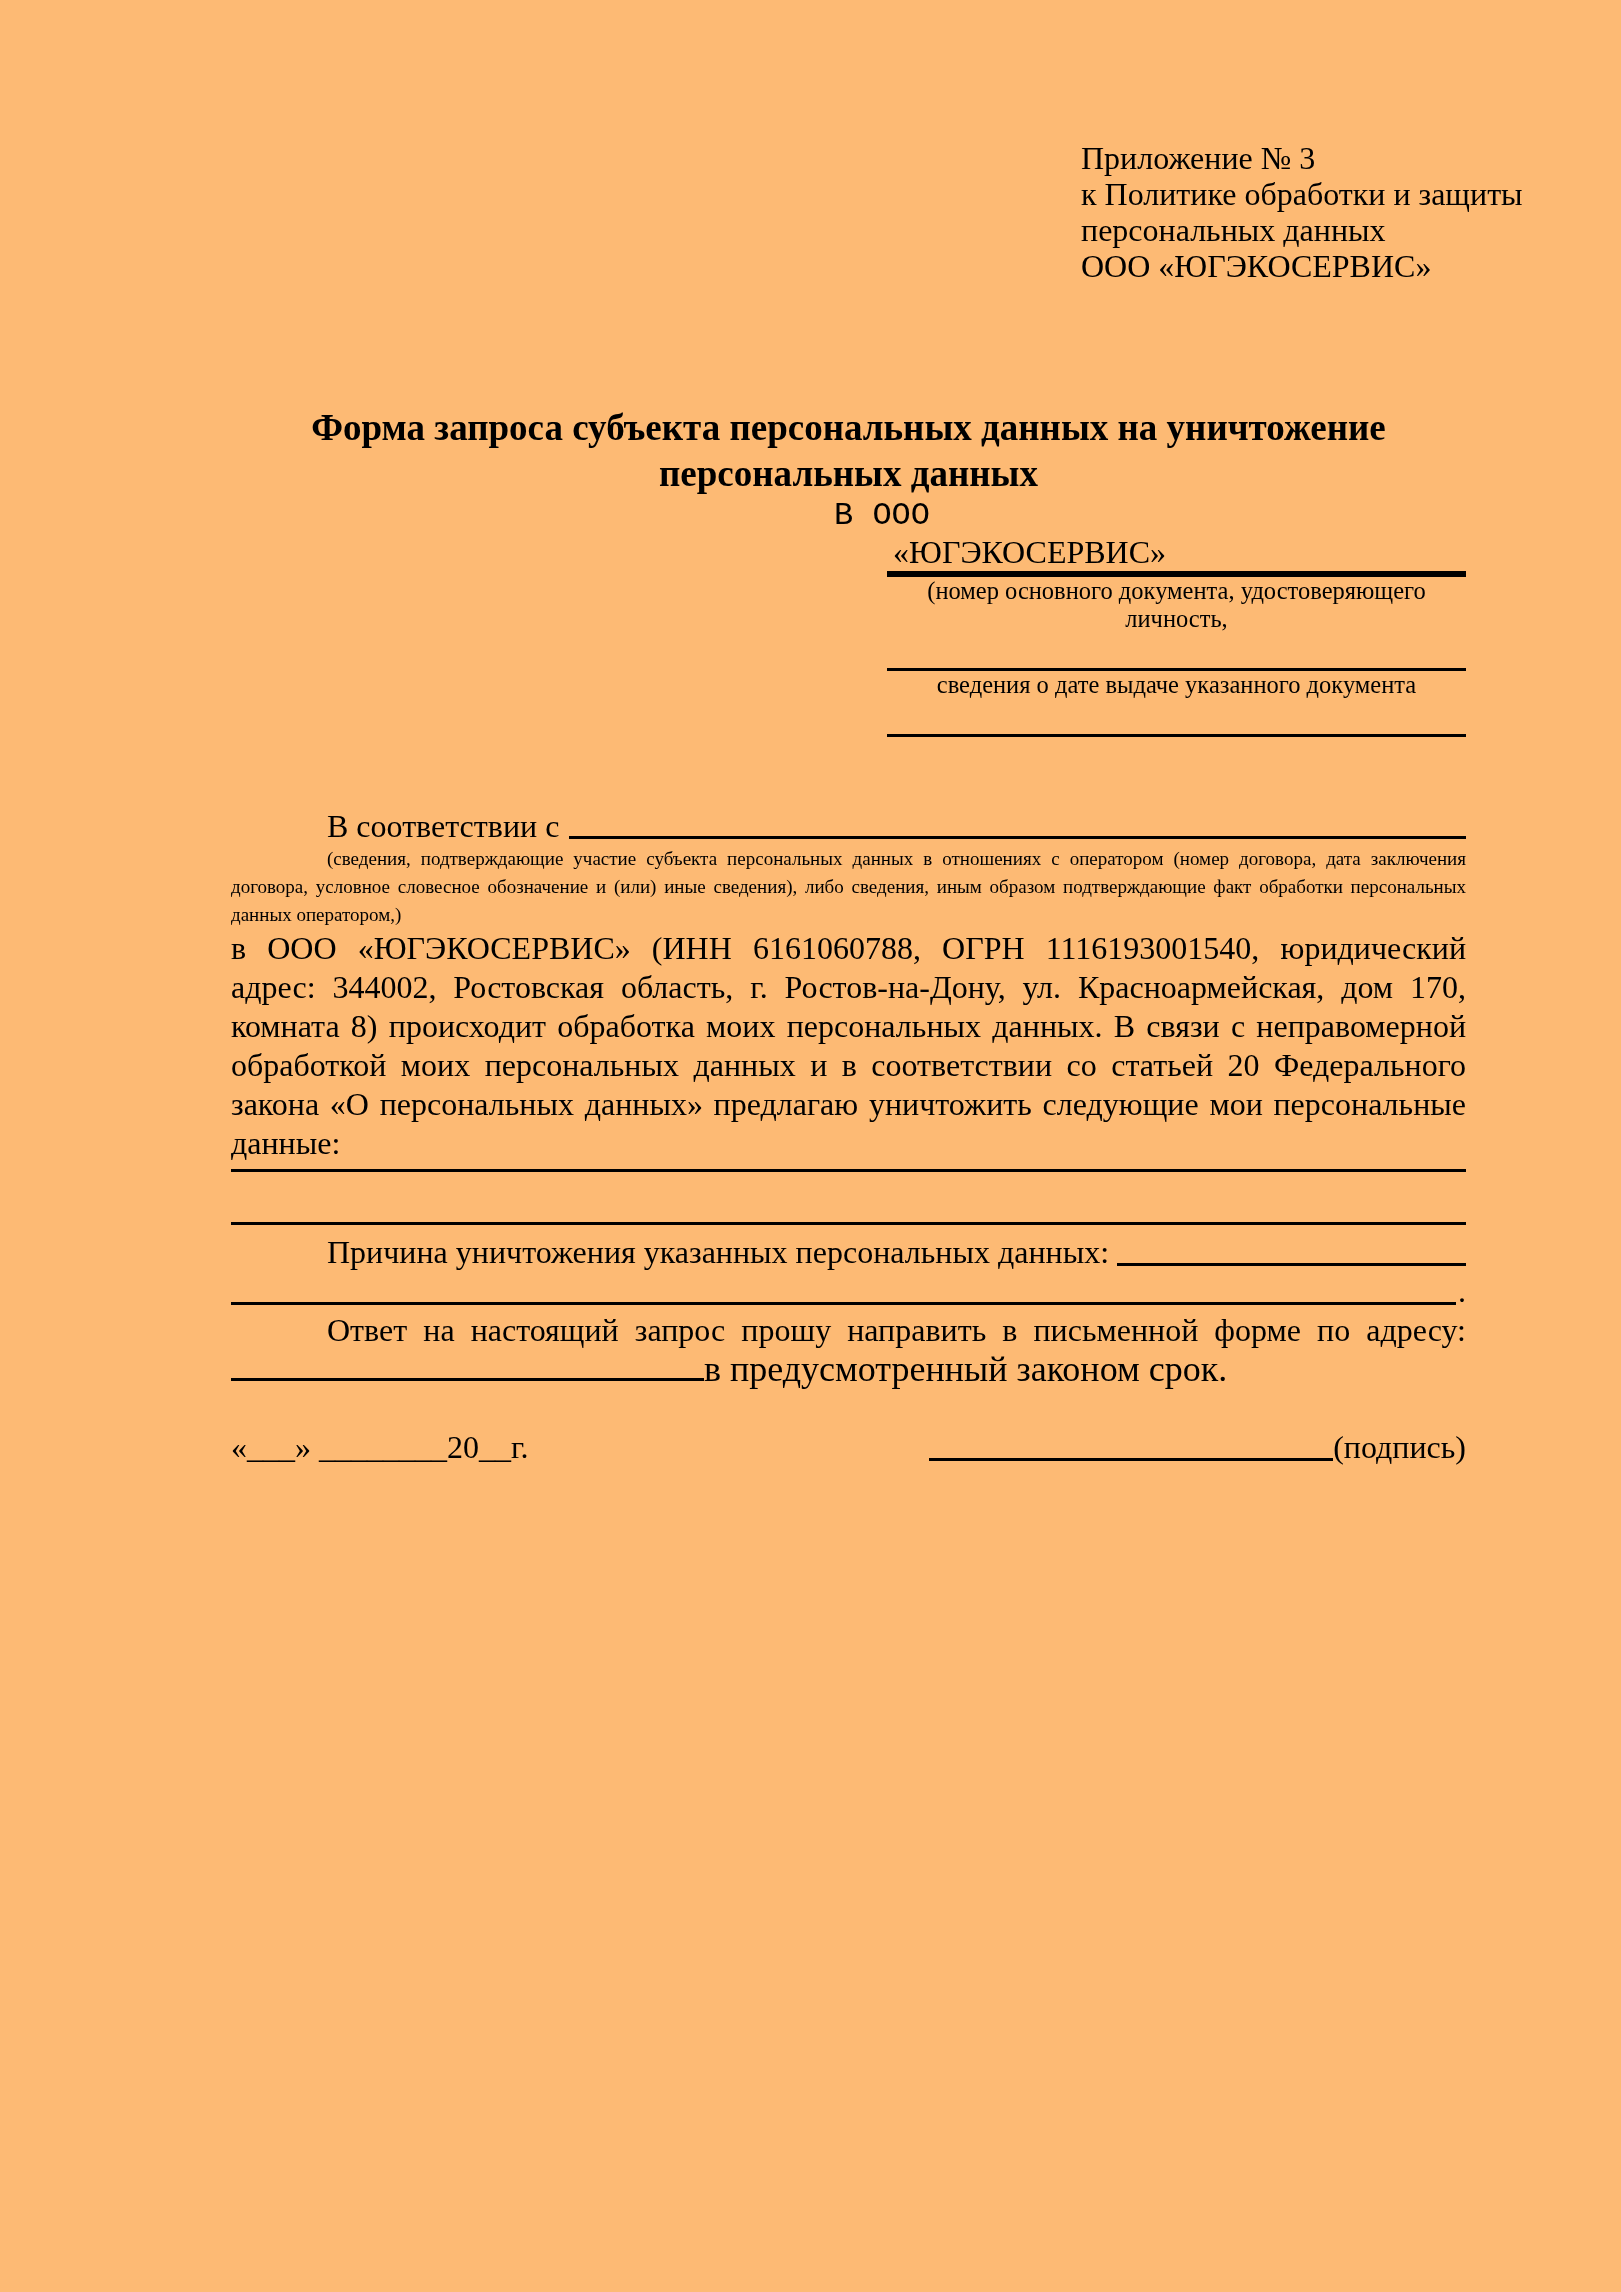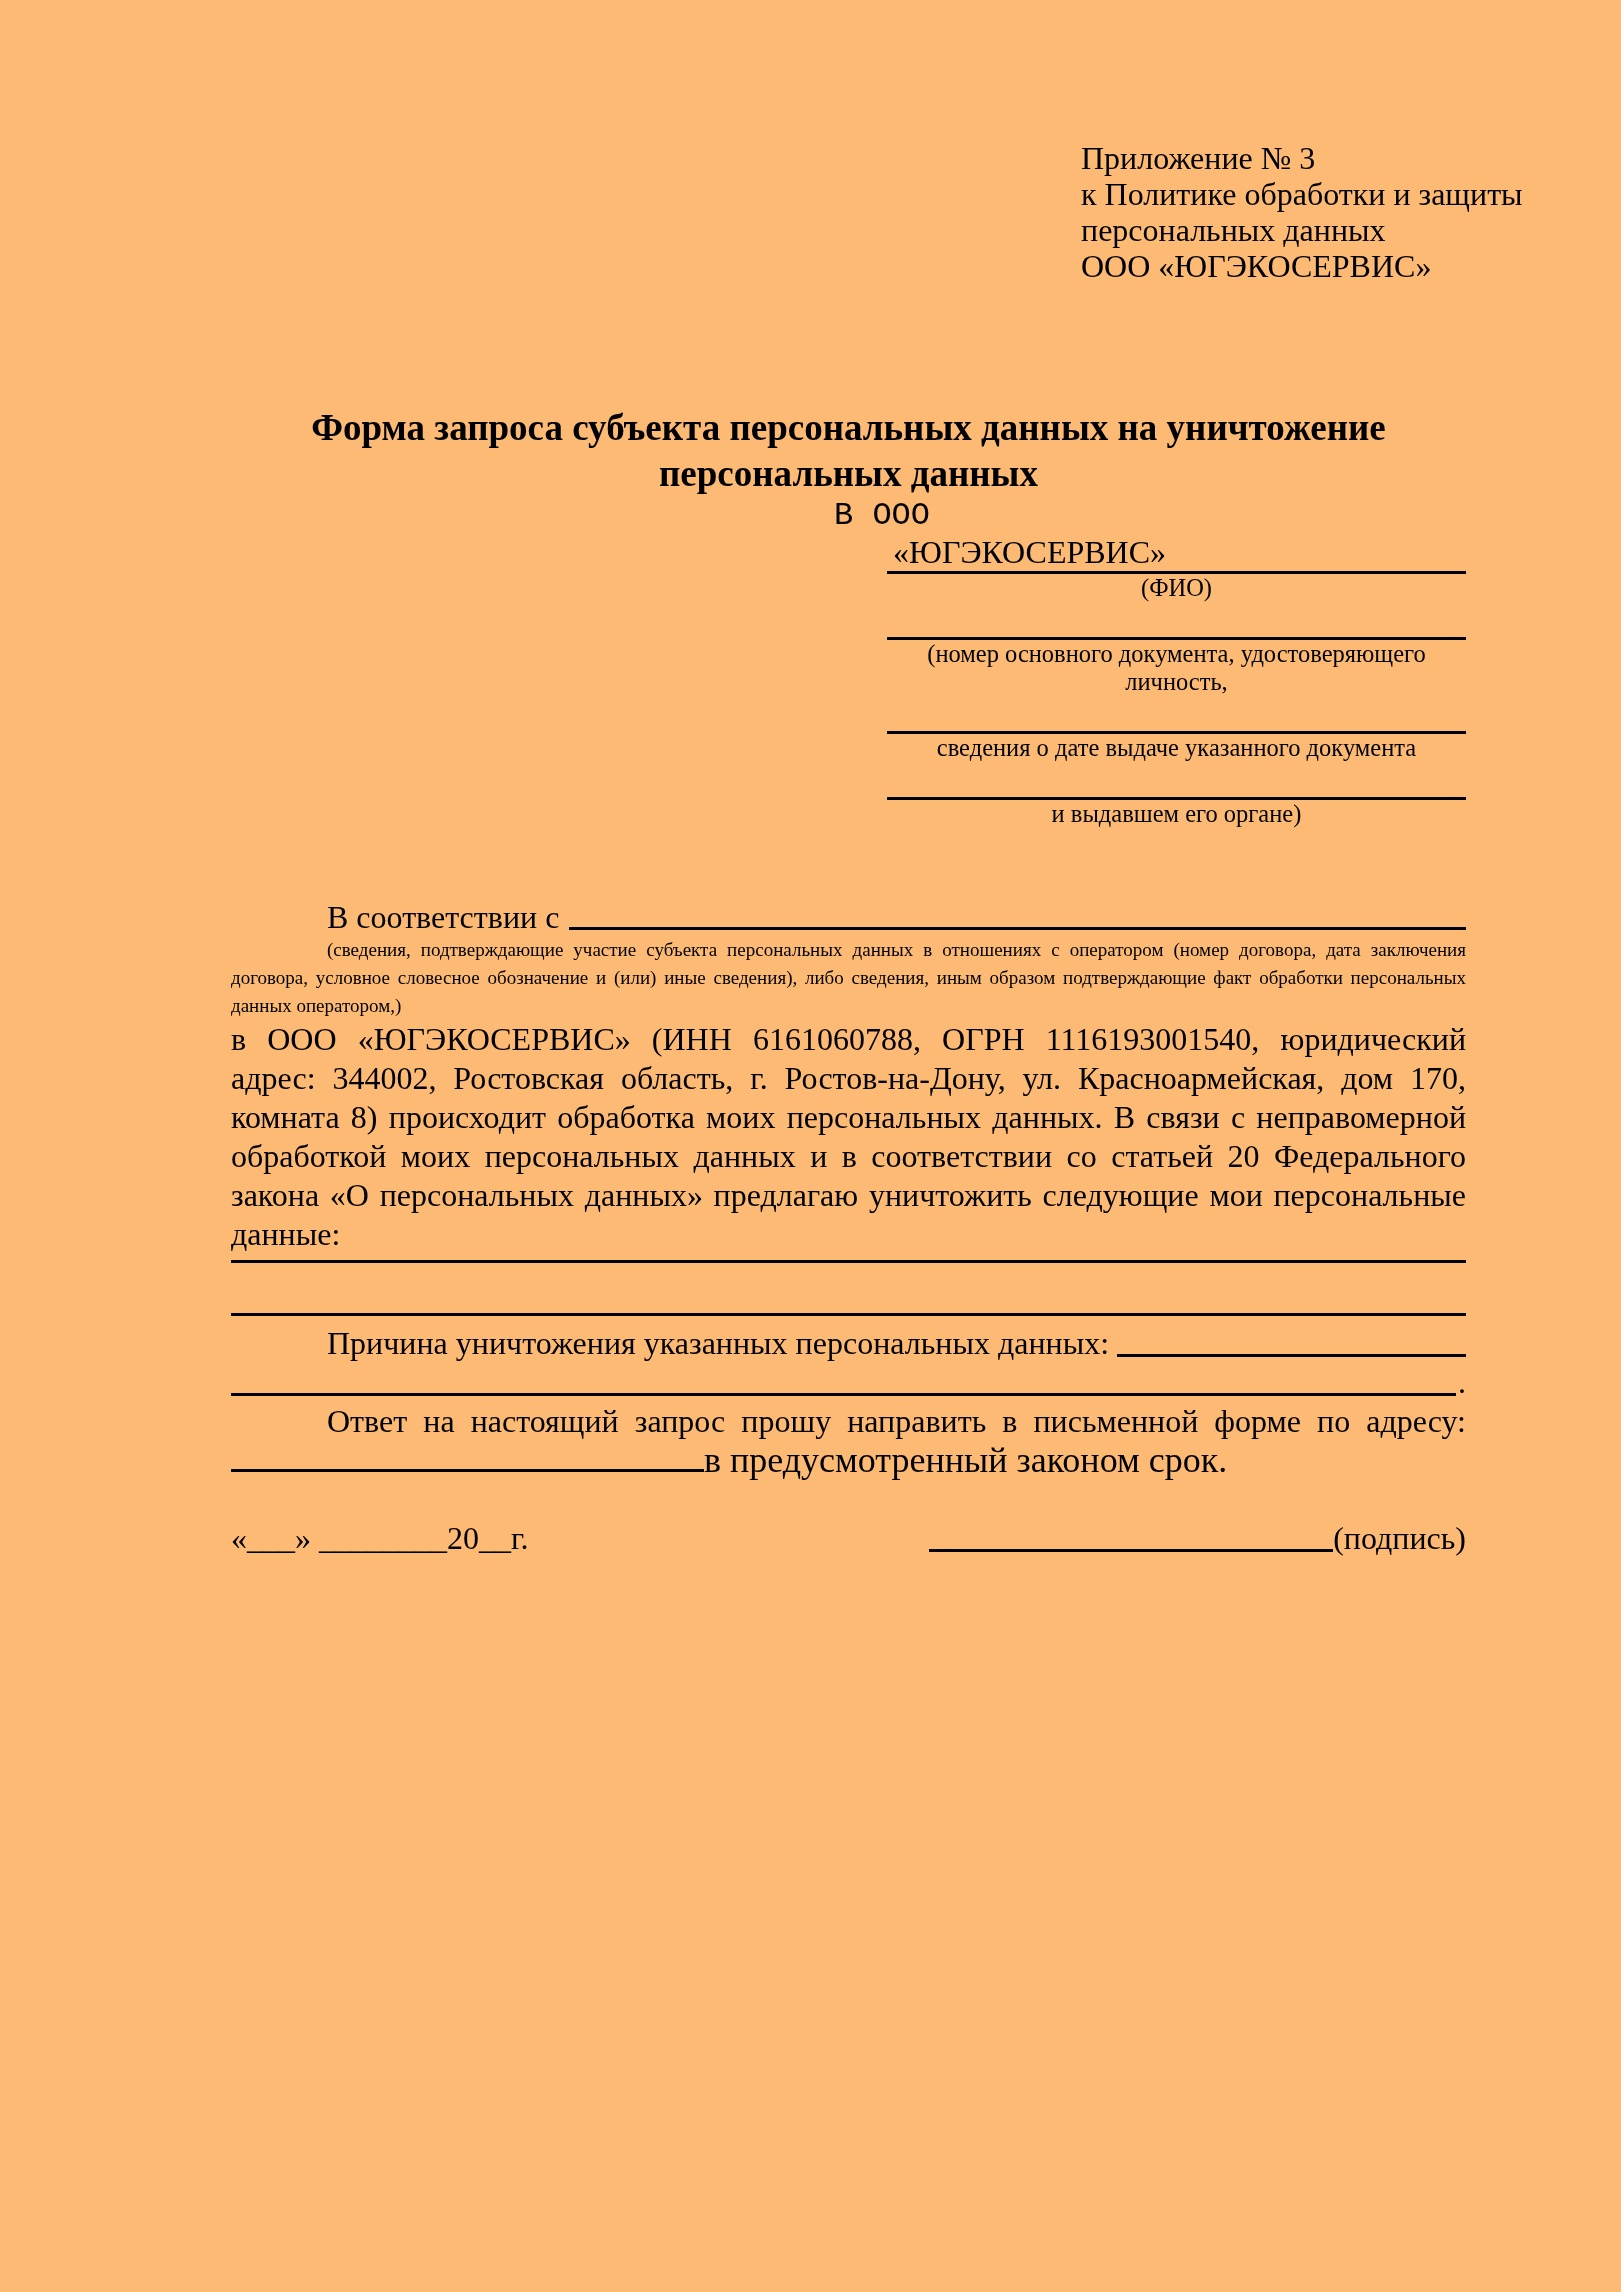--- a/index.html
+++ b/index.html
@@ -60,30 +60,28 @@
     <div>персональных данных</div>
   </div>
 
   <div class="addressee">
     <div class="addr-1">В ООО</div>
     <div class="addr-2">«ЮГЭКОСЕРВИС»</div>
   </div>
 
   <div class="fields">
     <div class="field-line"></div>
-    <div class="field-caption">(ФИО)</div>
 
     <div class="field-line"></div>
     <div class="field-caption">(номер основного документа, удостоверяющего личность,</div>
 
     <div class="field-line"></div>
     <div class="field-caption">сведения о дате выдаче указанного документа</div>
 
     <div class="field-line"></div>
-    <div class="field-caption">и выдавшем его органе)</div>
   </div>
 
   <div class="accordance">
     <span class="label">В соответствии с</span>
     <span class="fill"></span>
   </div>
 
   <div class="note">(сведения, подтверждающие участие субъекта персональных данных в отношениях с оператором (номер договора, дата заключения договора, условное словесное обозначение и (или) иные сведения), либо сведения, иным образом подтверждающие факт обработки персональных данных оператором,)</div>
 
   <div class="body-par">в ООО «ЮГЭКОСЕРВИС» (ИНН 6161060788, ОГРН 1116193001540, юридический адрес: 344002, Ростовская область, г. Ростов-на-Дону, ул. Красноармейская, дом 170, комната 8) происходит обработка моих персональных данных. В связи с неправомерной обработкой моих персональных данных и в соответствии со статьей 20 Федерального закона «О персональных данных» предлагаю уничтожить следующие мои персональные данные:</div>

